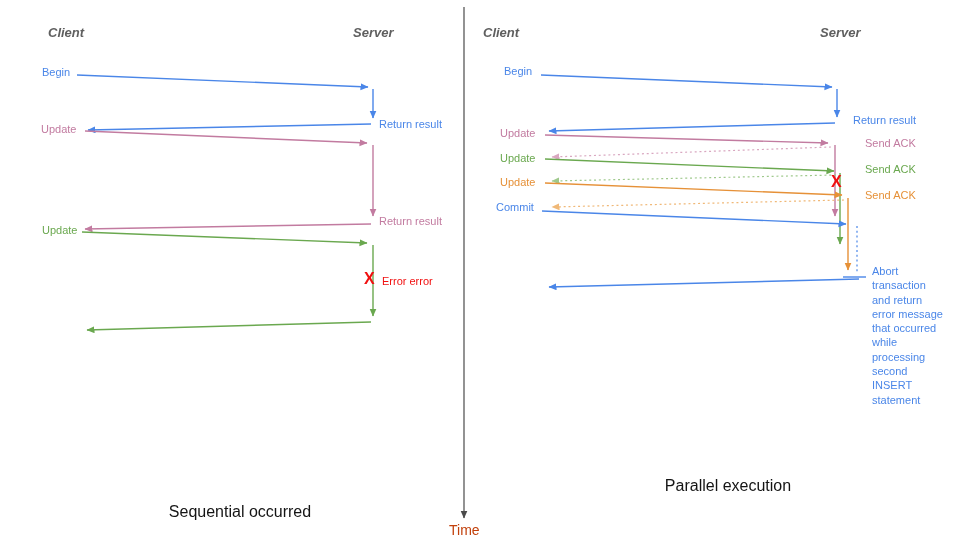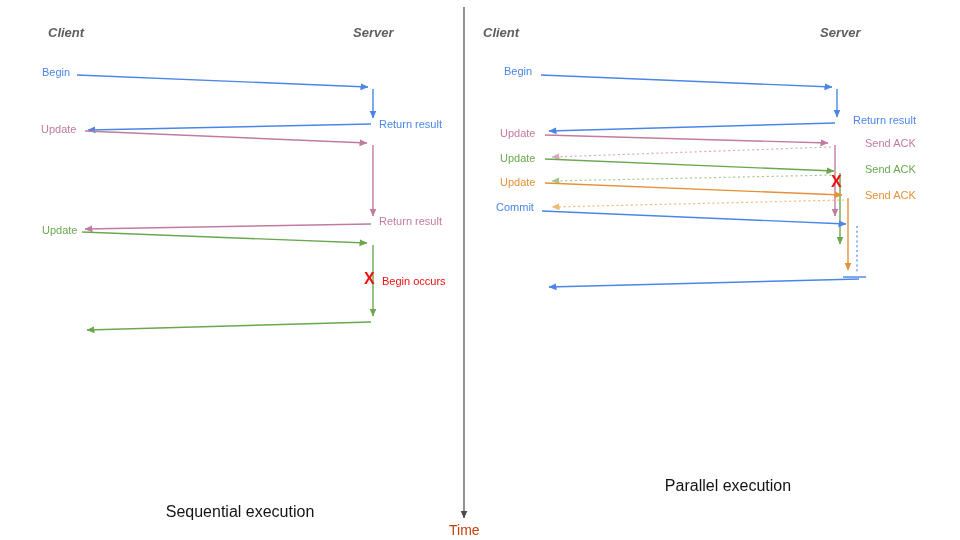--- a/index.html
+++ b/index.html
@@ -101,36 +101,37 @@
   <div class="hdr" style="left:48px;top:25px;">Client</div>
   <div class="hdr" style="left:353px;top:25px;">Server</div>
 
   <div class="lbl c-blue" style="left:42px;top:65px;">Begin</div>
   <div class="lbl c-pink" style="left:41px;top:122px;">Update</div>
   <div class="lbl c-blue" style="left:379px;top:117px;">Return result</div>
   <div class="lbl c-pink" style="left:379px;top:214px;">Return result</div>
   <div class="lbl c-green" style="left:42px;top:223px;">Update</div>
 
   <div class="xmark" style="left:364px;top:271px;">X</div>
-  <div class="lbl c-red" style="left:382px;top:274px;">Begin occurs</div>
+  <div class="lbl c-red" style="left:382px;top:274px;">Error error</div>
 
-  <div class="title" style="left:140px;top:503px;">Sequential execution</div>
+  <div class="title" style="left:140px;top:503px;">Sequential occurred</div>
 
   <div class="hdr" style="left:483px;top:25px;">Client</div>
   <div class="hdr" style="left:820px;top:25px;">Server</div>
 
   <div class="lbl c-blue" style="left:504px;top:64px;">Begin</div>
   <div class="lbl c-blue" style="left:853px;top:113px;">Return result</div>
   <div class="lbl c-pink" style="left:500px;top:126px;">Update</div>
   <div class="lbl c-pink" style="left:865px;top:136px;">Send ACK</div>
   <div class="lbl c-green" style="left:500px;top:151px;">Update</div>
   <div class="lbl c-green" style="left:865px;top:162px;">Send ACK</div>
   <div class="lbl c-orange" style="left:500px;top:175px;">Update</div>
   <div class="lbl c-orange" style="left:865px;top:188px;">Send ACK</div>
   <div class="lbl c-blue" style="left:496px;top:200px;">Commit</div>
 
   <div class="xmark" style="left:831px;top:174px;">X</div>
+  <div class="lbl c-blue wrap" style="left:872px;top:264px;">Abort transaction and return error message that occurred while processing second INSERT statement</div>
 
   <div class="title" style="left:628px;top:477px;">Parallel execution</div>
 
   <div class="time-lbl" style="left:449px;top:522px;">Time</div>
 
 </div>
 
 </body></html>

